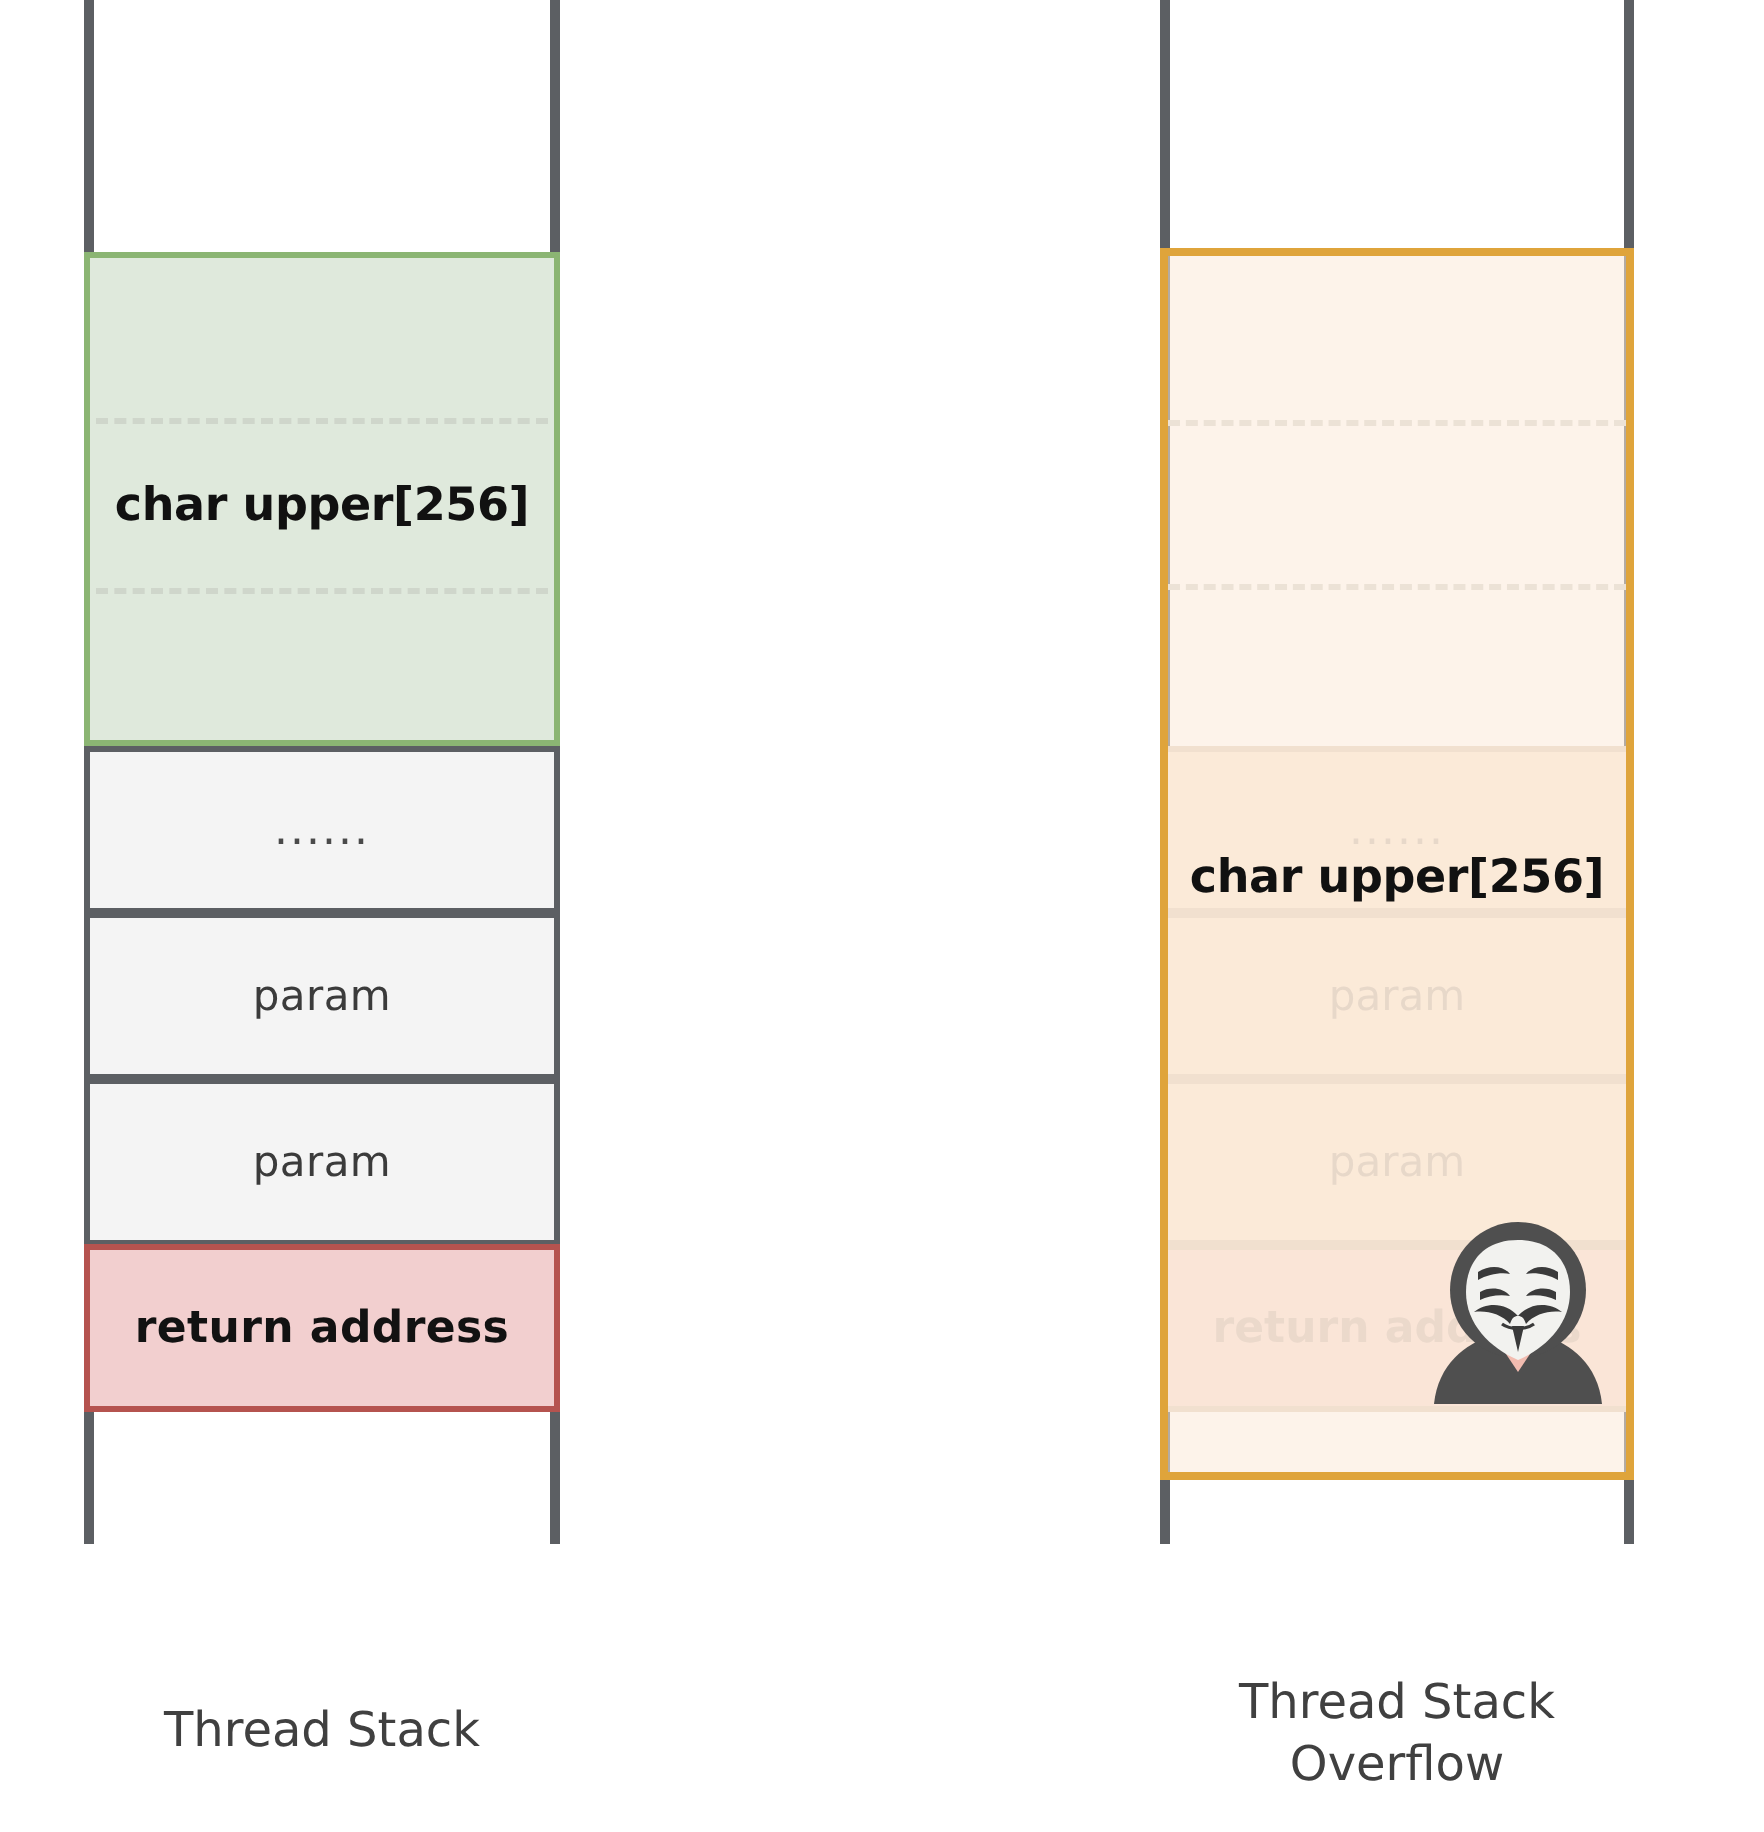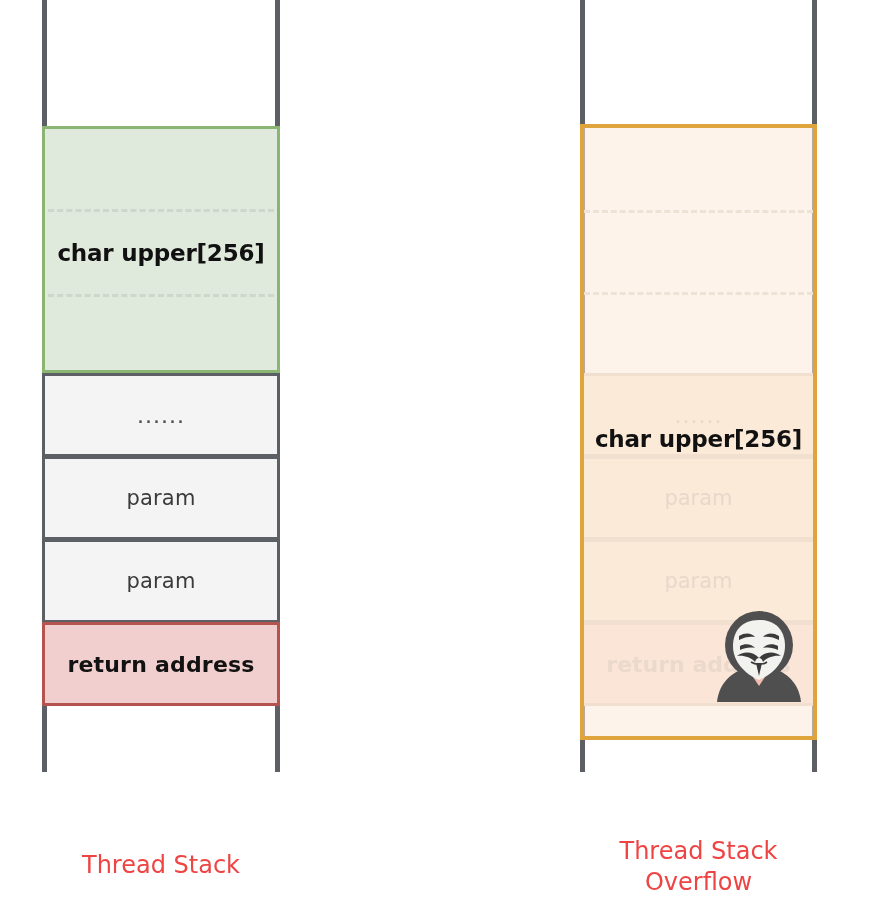--- a/index.html
+++ b/index.html
@@ -150,21 +150,21 @@
   .hacker {
     position: absolute;
   }
 
   
   .caption {
     position: absolute;
     text-align: center;
     font-family: "DejaVu Sans", sans-serif;
     font-size: 24px;
-    color: #ef4444;
+    color: #404040;
     line-height: 1.28;
     white-space: pre-line;
   }
 </style>
 </head>
 <body>
 
 <div class="canvas">
 
   <div class="stack-col">

